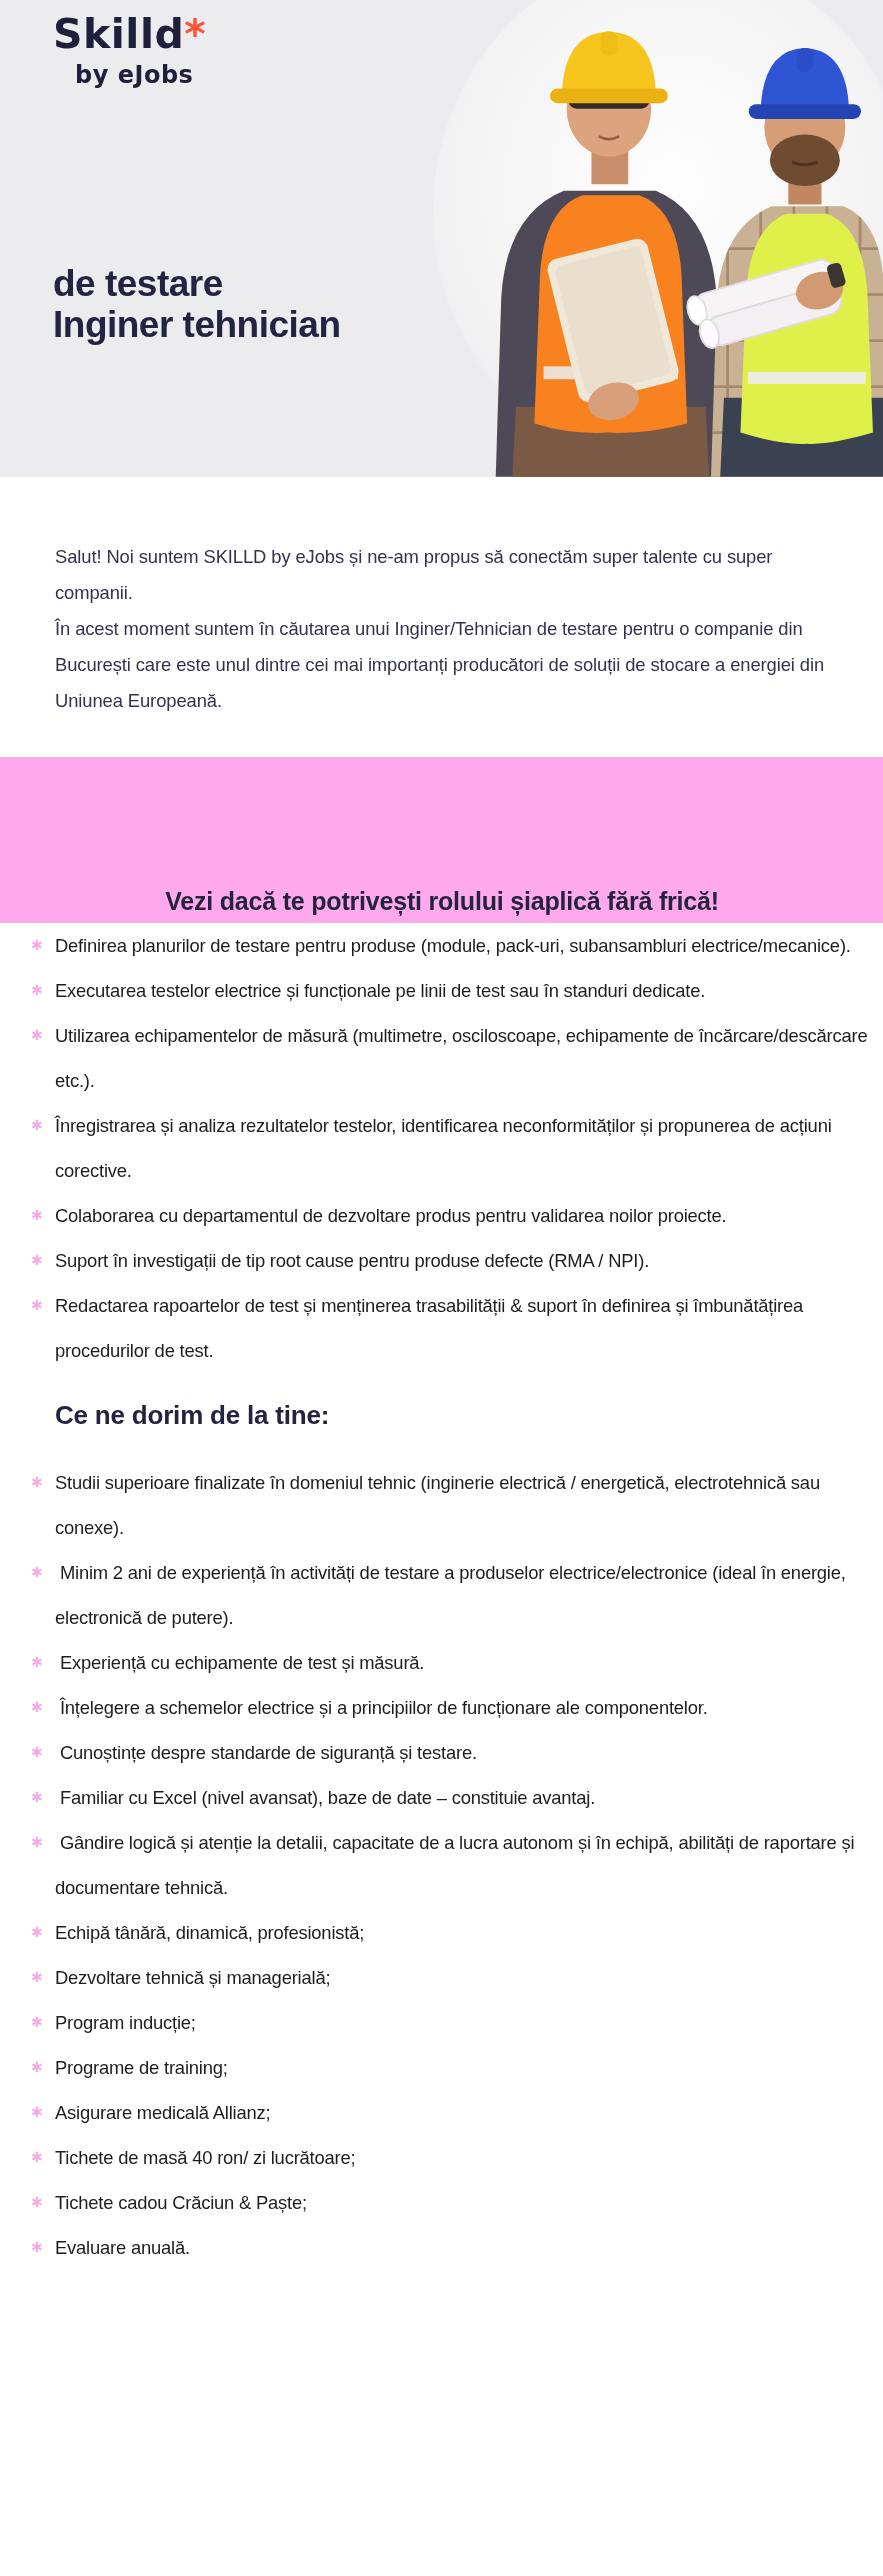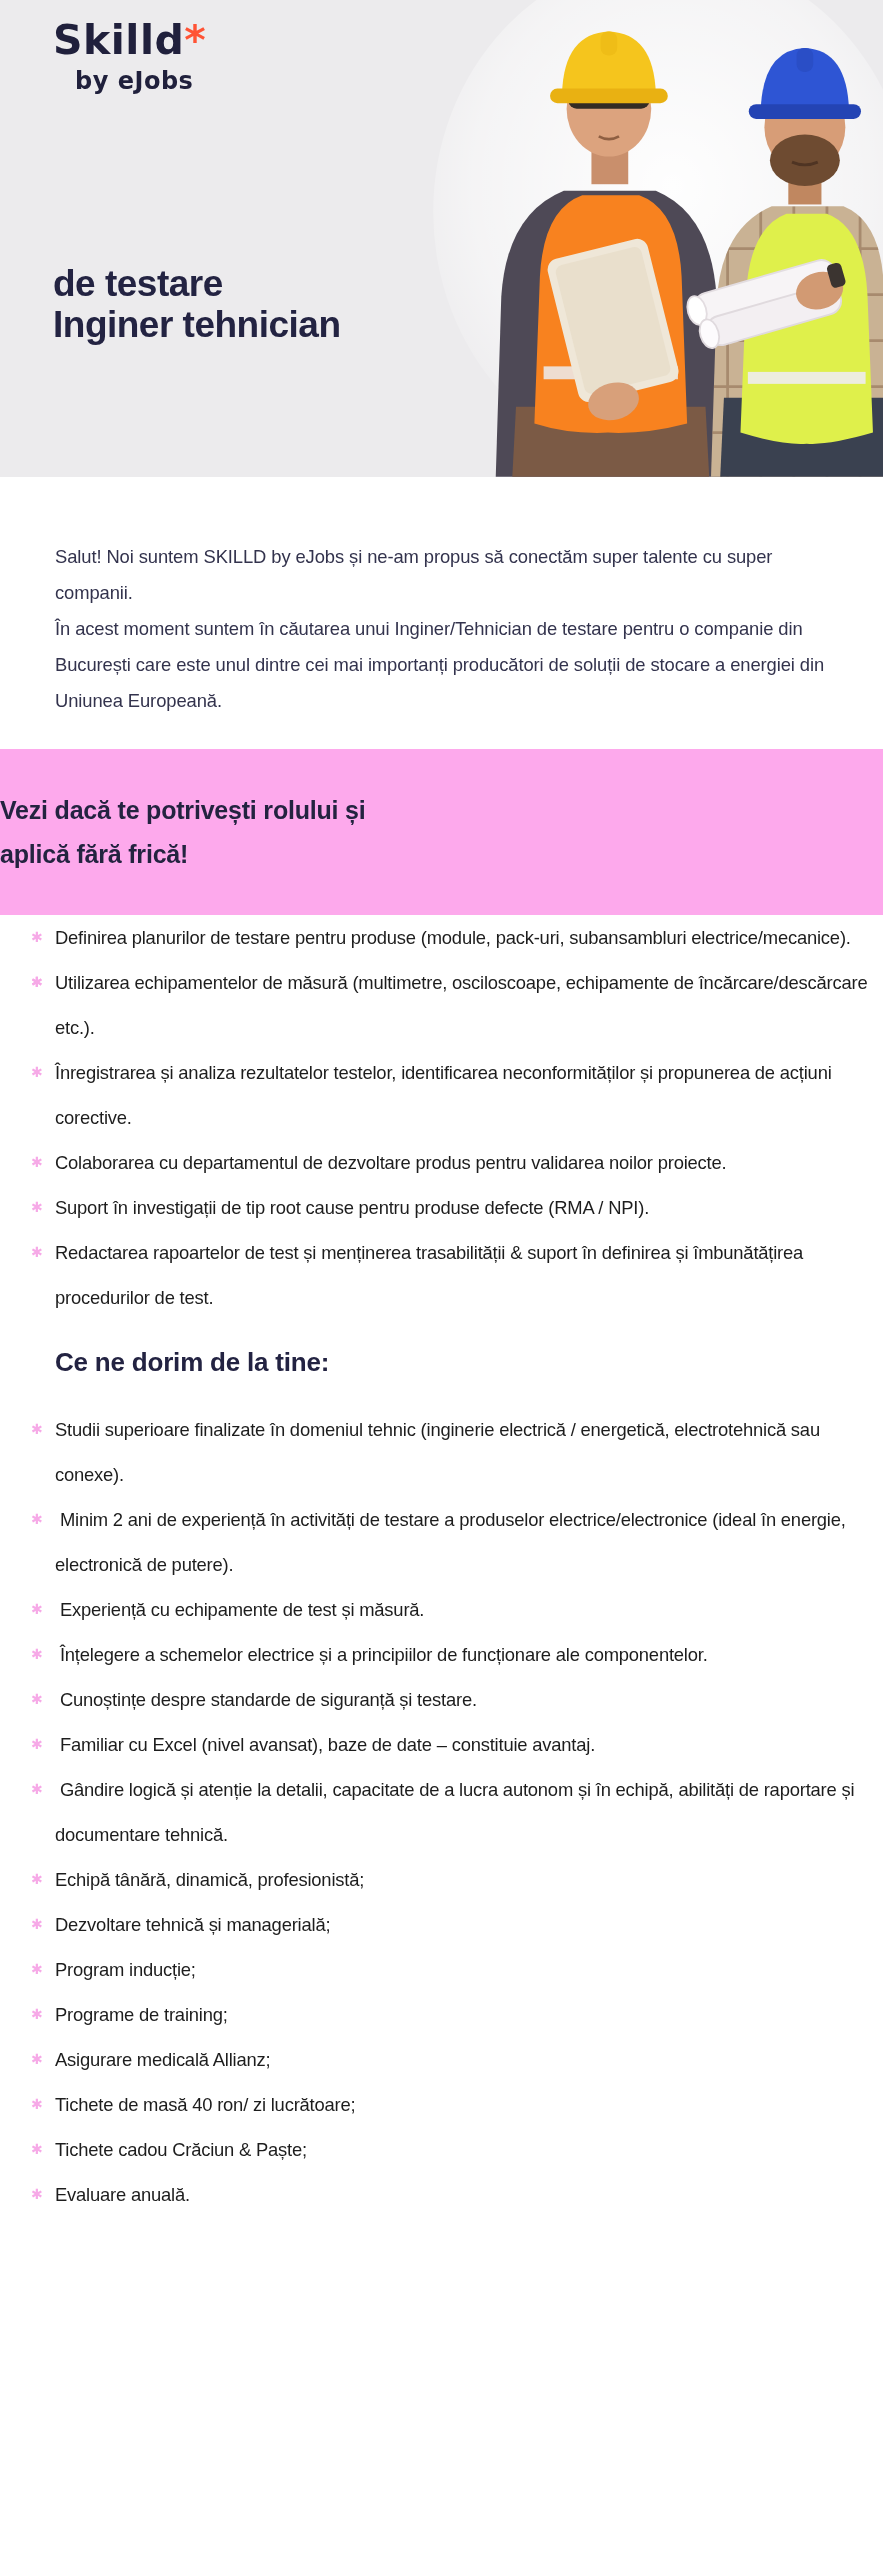--- a/index.html
+++ b/index.html
@@ -3,32 +3,32 @@
 <meta charset="utf-8">
 <title>Skilld by eJobs — Inginer tehnician de testare</title>
 <style>
   html,body { margin:0; padding:0; background:#ffffff; }
   body { font-family:"Liberation Sans", sans-serif; }
   .page { width:884px; height:2576px; background:#ffffff; position:relative; overflow:hidden; margin:0; }
 
   
   .header { position:relative; height:477px; background:#ECEBED; overflow:hidden; }
   .photo { position:absolute; top:0; right:0; width:460px; height:477px; }
-  .logo { position:absolute; left:53px; top:18px; font-family:"DejaVu Sans", sans-serif; }
+  .logo { position:absolute; left:53px; top:12px; font-family:"DejaVu Sans", sans-serif; }
   .logo-name { font-size:41px; font-weight:800; color:#20203C; letter-spacing:0.5px; line-height:1.1; }
   .logo-star { color:#FF5335; }
   .logo-by { font-size:24px; font-weight:700; color:#20203C; margin:3.7px 0 0 22px; letter-spacing:0.5px; }
   .title { position:absolute; left:53px; top:263px; font-size:37px; font-weight:700; color:#232342; line-height:41px; letter-spacing:-0.5px; }
 
   
   .intro { padding:62px 48px 0 55px; font-size:18.4px; line-height:36px; color:#33334D; letter-spacing:-0.1px; }
   .intro p { margin:0; }
 
   
-  .banner { margin-top:30px; height:166px; background:#FDA9EC; display:flex; flex-direction:column; justify-content:center; align-items:flex-start; text-align:center; }
+  .banner { margin-top:38px; height:166px; background:#FDA9EC; display:flex; flex-direction:row; justify-content:center; align-items:flex-end; text-align:center; }
   .banner-line { font-size:25px; font-weight:700; color:#232340; line-height:44px; letter-spacing:-0.2px; }
 
   
   .content { padding:0 9.2px 0 55px; }
   .section-heading { margin:26px 0 28px 0; font-size:26px; font-weight:700; color:#232342; line-height:33px; letter-spacing:-0.2px; }
   .section-heading.first { margin-top:55px; }
   ul.bullets { margin:0; padding:0; list-style:none; font-size:18.4px; line-height:45px; color:#1D1D1D; max-width:829px; }
   ul.bullets li { position:relative; margin:0; padding:0; }
   .bullet-mark { position:absolute; left:-24px; top:0; font-size:14px; line-height:45px; color:#F6A9E7; }
   .bullet-text { white-space:pre-wrap; letter-spacing:-0.2px; }
@@ -130,20 +130,21 @@
 
     <ul class="bullets">
 
         <li>
           <span class="bullet-mark">✱</span>
           <span class="bullet-text">Definirea planurilor de testare pentru produse (module, pack-uri, subansambluri electrice/mecanice).</span>
         </li>
 
         <li>
           <span class="bullet-mark">✱</span>
+          <span class="bullet-text">Executarea testelor electrice și funcționale pe linii de test sau în standuri dedicate.</span>
         </li>
 
         <li>
           <span class="bullet-mark">✱</span>
           <span class="bullet-text">Utilizarea echipamentelor de măsură (multimetre, osciloscoape, echipamente de încărcare/descărcare etc.).</span>
         </li>
 
         <li>
           <span class="bullet-mark">✱</span>
           <span class="bullet-text">Înregistrarea și analiza rezultatelor testelor, identificarea neconformităților și propunerea de acțiuni corective.</span>

